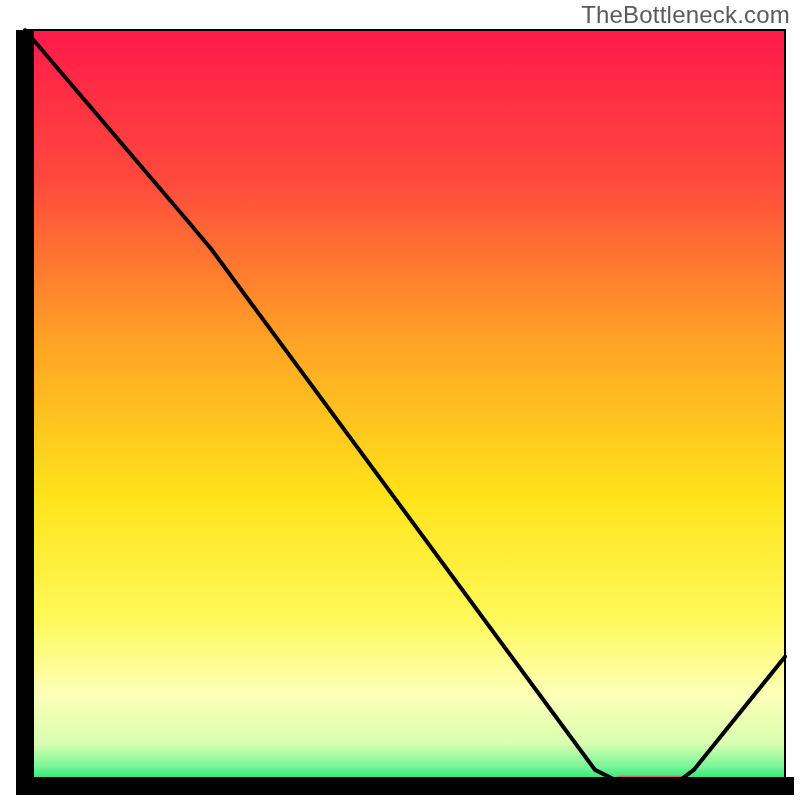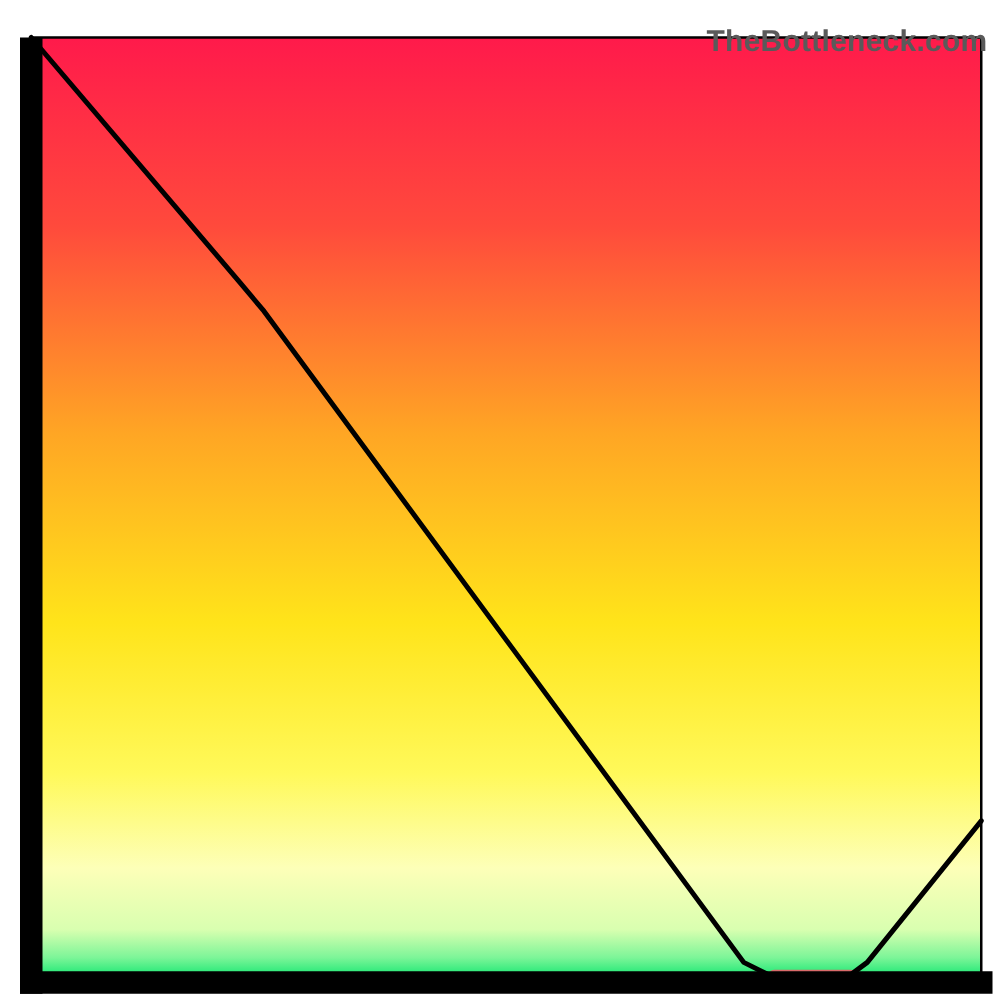--- a/index.html
+++ b/index.html
@@ -11,24 +11,24 @@
     font-family: Arial, Helvetica, sans-serif;
     overflow: hidden;
   }
   .chart-container {
     position: relative;
     width: 800px;
     height: 800px;
   }
   .watermark {
     position: absolute;
-    top: 20px;
+    top: 1px;
     right: 10px;
     font-size: 24px;
-    font-weight: 700;
+    font-weight: 400;
     color: #5a5a5a;
     letter-spacing: 0.2px;
     user-select: none;
   }
   svg {
     display: block;
   }
 </style>
 </head>
 <body>

